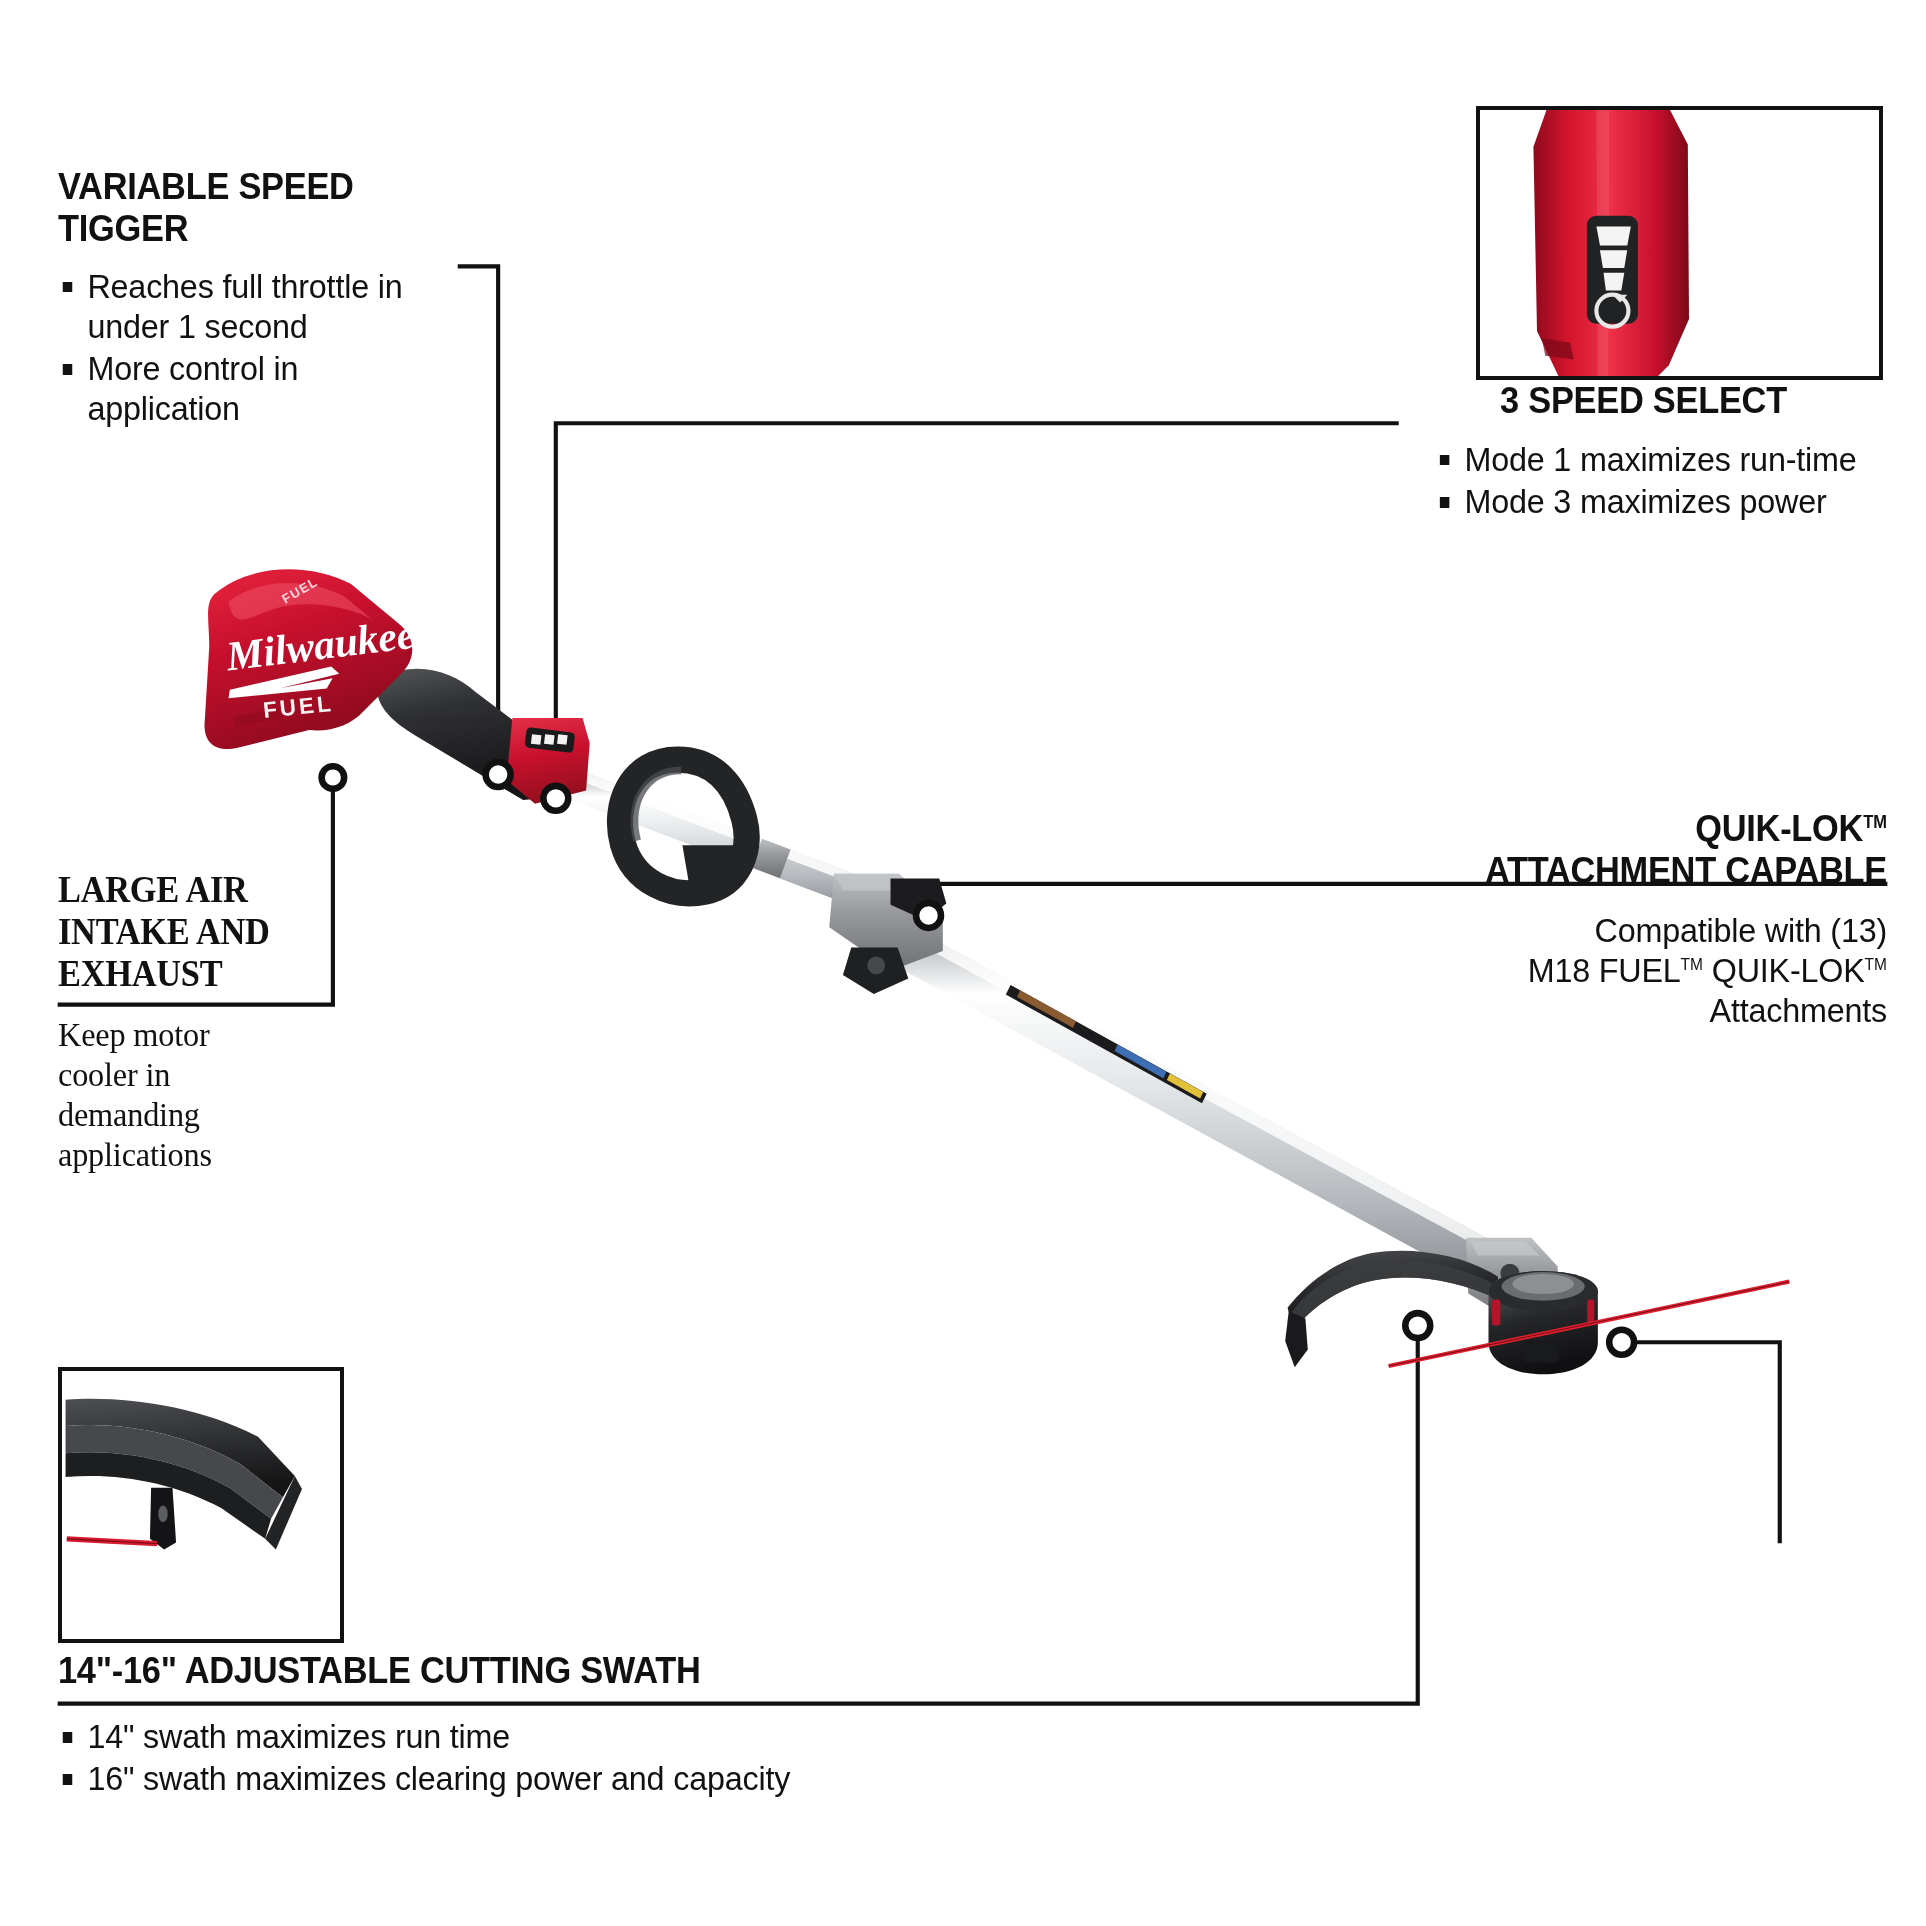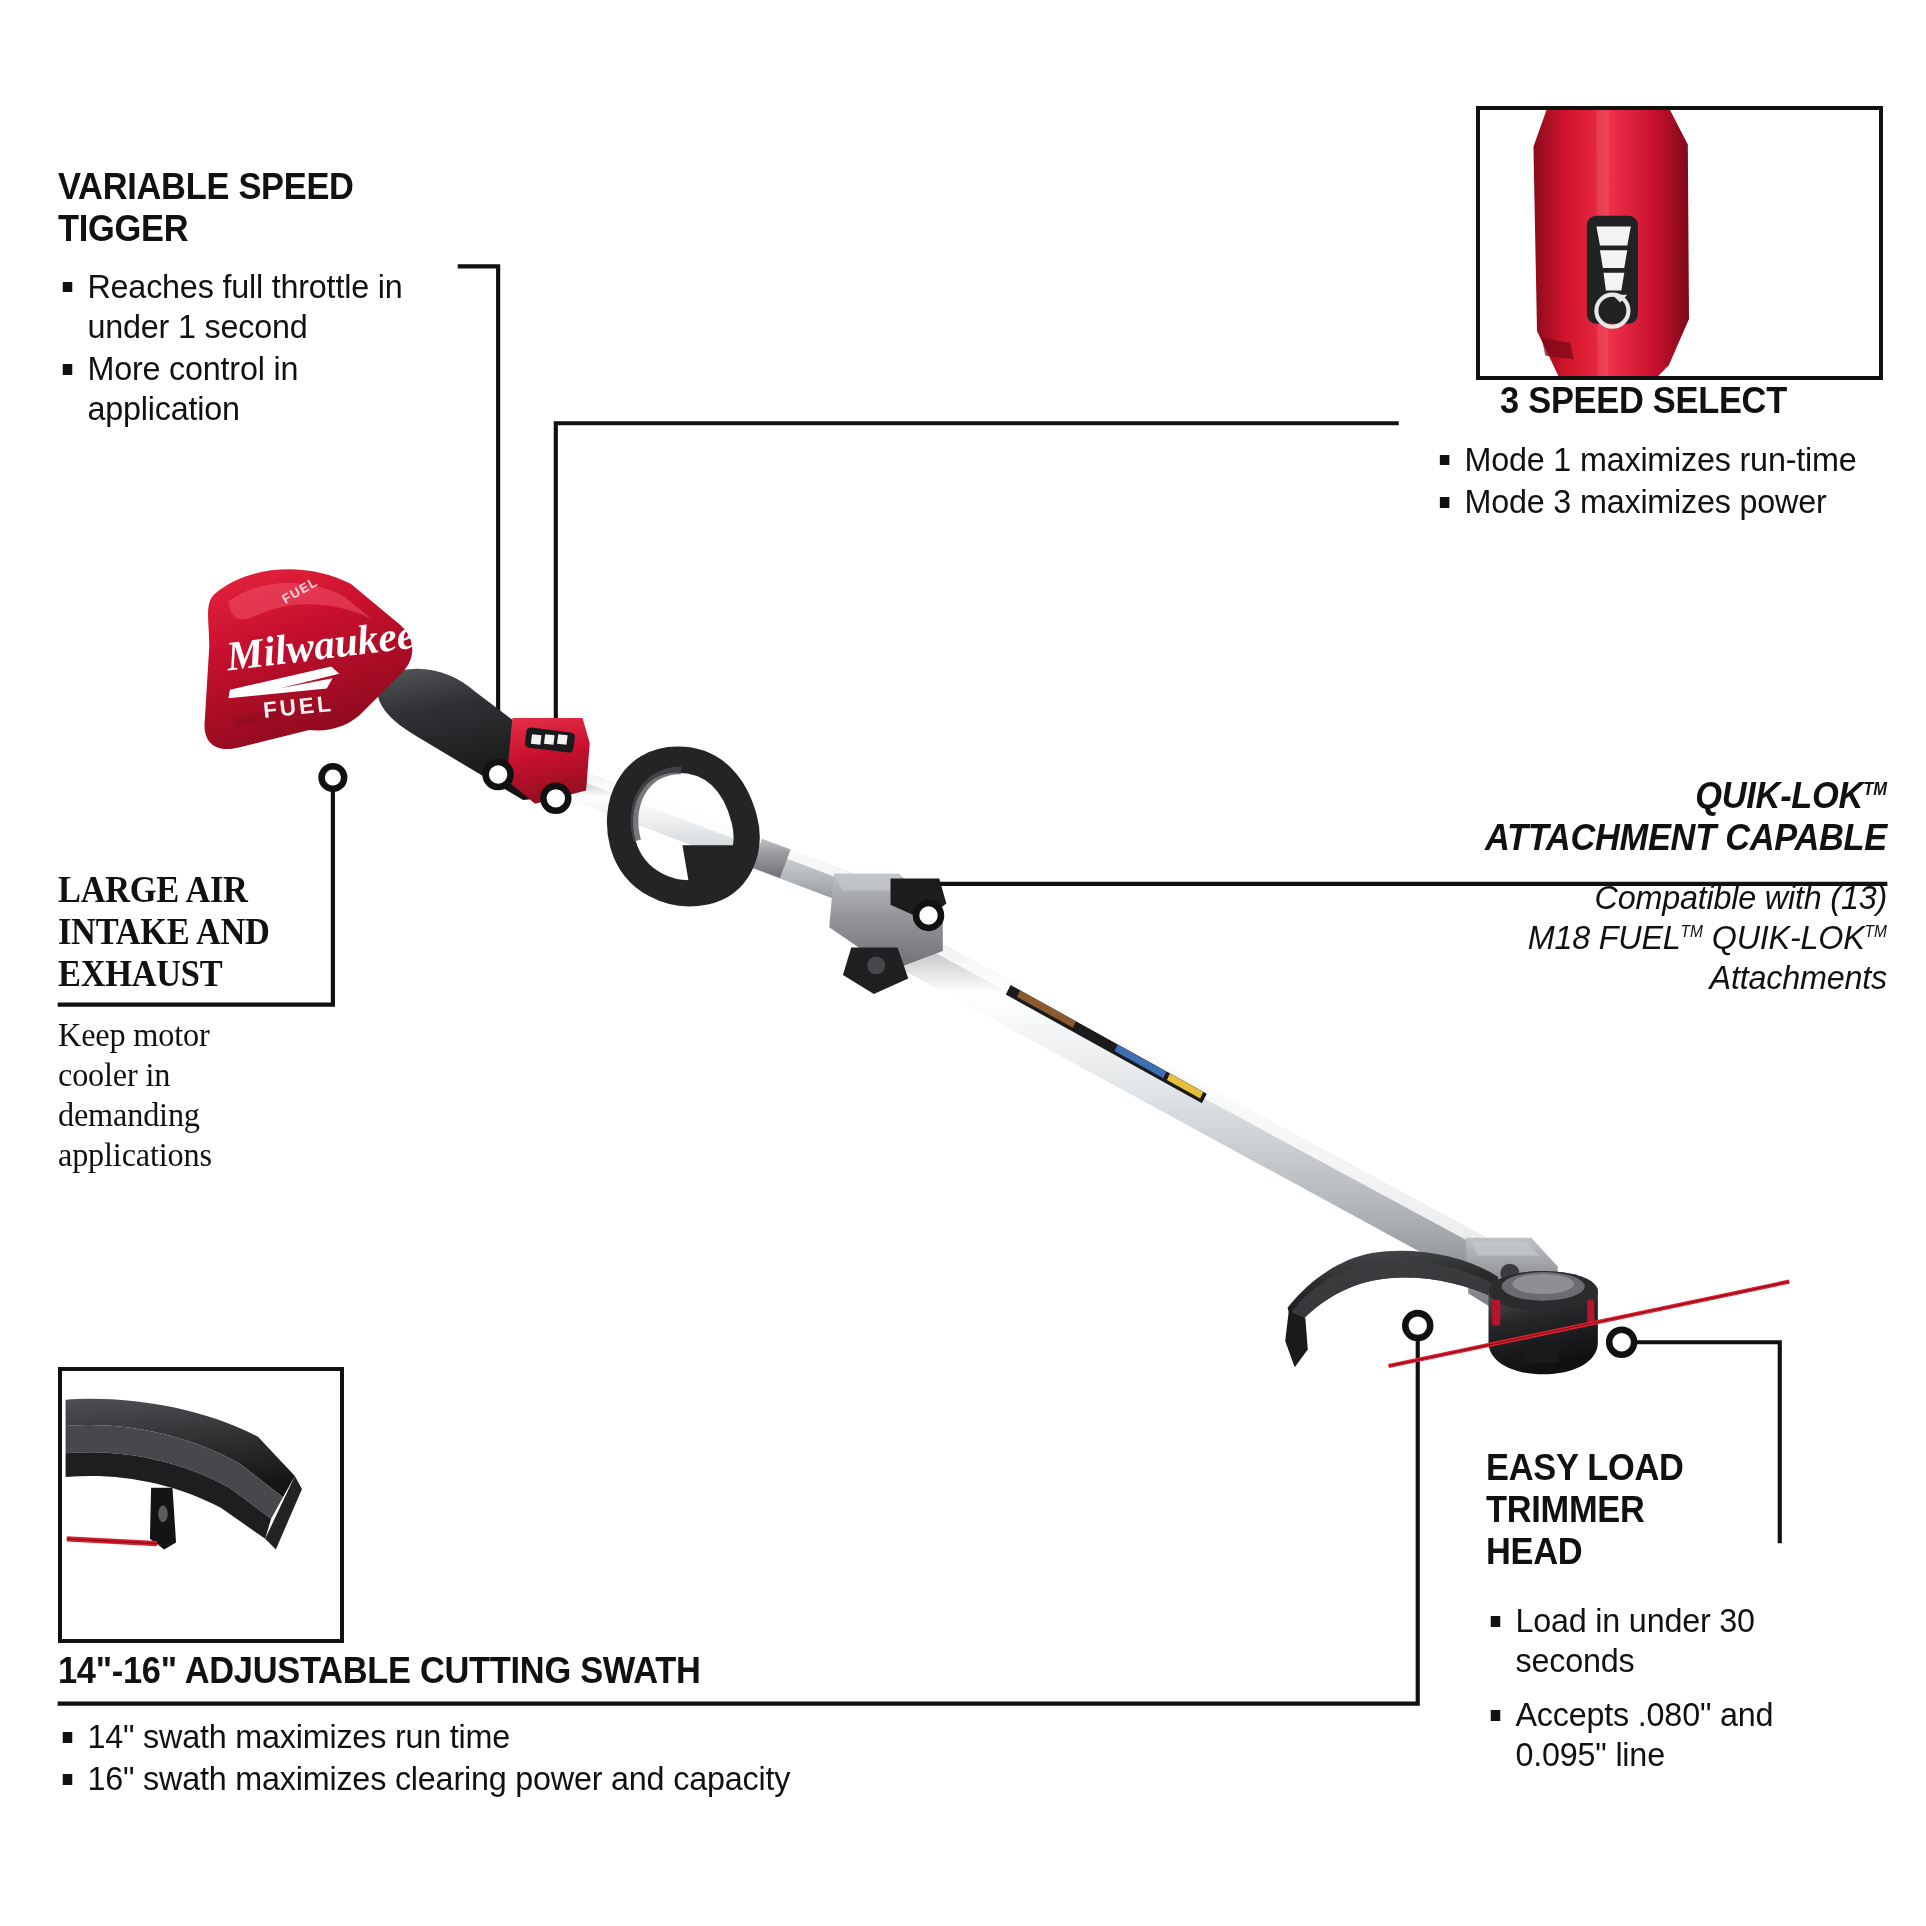--- a/index.html
+++ b/index.html
@@ -310,40 +310,29 @@
 
   <div class="callout" style="left:58px;top:869px;width:309px;font-family:Liberation Serif, serif;">
     <div class="c-head">LARGE AIR
 INTAKE AND
 EXHAUST</div>
     <div class="c-body plain-body" style="margin-top:20px;max-width:202px;">
       <p>Keep motor cooler in demanding applications</p>
     </div>
   </div>
 
-  <div class="callout right" style="left:1293px;top:775px;width:594px;font-style:italic;">
+  <div class="callout right" style="left:1293px;top:808px;width:594px;">
     <div class="c-head" style="text-align:right;transform-origin:right top;"><span>QUIK-LOK</span><sup class="tm">TM</sup><br><span>ATTACHMENT CAPABLE</span></div>
     <div class="c-body" style="margin-top:18px;text-align:right;transform-origin:right top;">
       <div>Compatible with (13)</div>
       <div><span>M18 FUEL</span><sup class="tm">TM</sup>&nbsp;<span>QUIK-LOK</span><sup class="tm">TM</sup></div>
       <div>Attachments</div>
     </div>
   </div>
 
-  <div class="callout" style="left:1486px;top:1447px;width:392px;">
-    <div class="c-head">EASY LOAD
-TRIMMER
-HEAD</div>
-    <div class="c-body" style="margin-top:27px;">
-      <ul class="bullets">
-        <li style="margin-bottom:14.3px;">Load in under 30 seconds</li>
-        <li>Accepts .080" and 0.095" line</li>
-      </ul>
-    </div>
-  </div>
 
   <div class="callout" style="left:58px;top:1650px;width:892px;">
     <div class="c-head" style="white-space:nowrap;">14"-16" ADJUSTABLE CUTTING SWATH</div>
     <div class="c-body" style="margin-top:24px;">
       <ul class="bullets">
         <li>14" swath maximizes run time</li>
         <li>16" swath maximizes clearing power and capacity</li>
       </ul>
     </div>
   </div>

